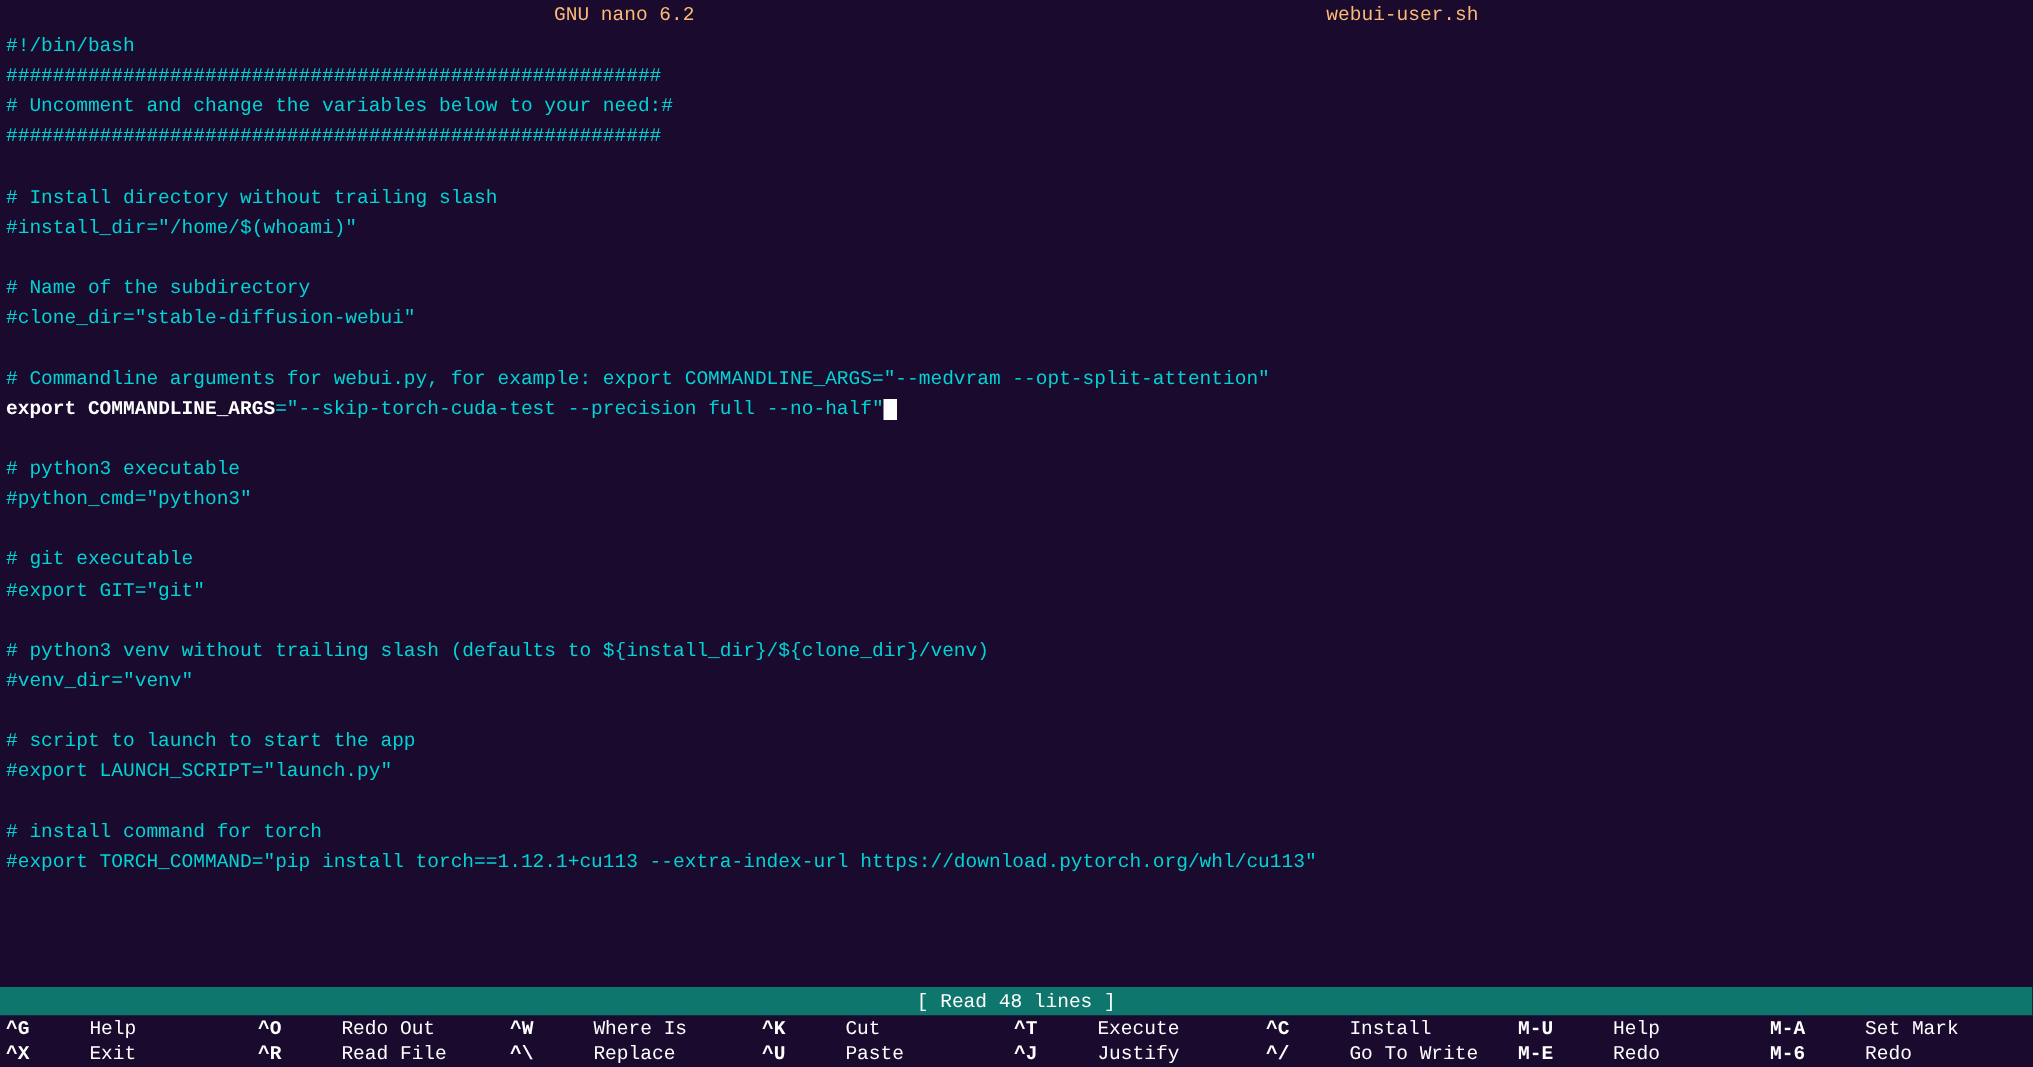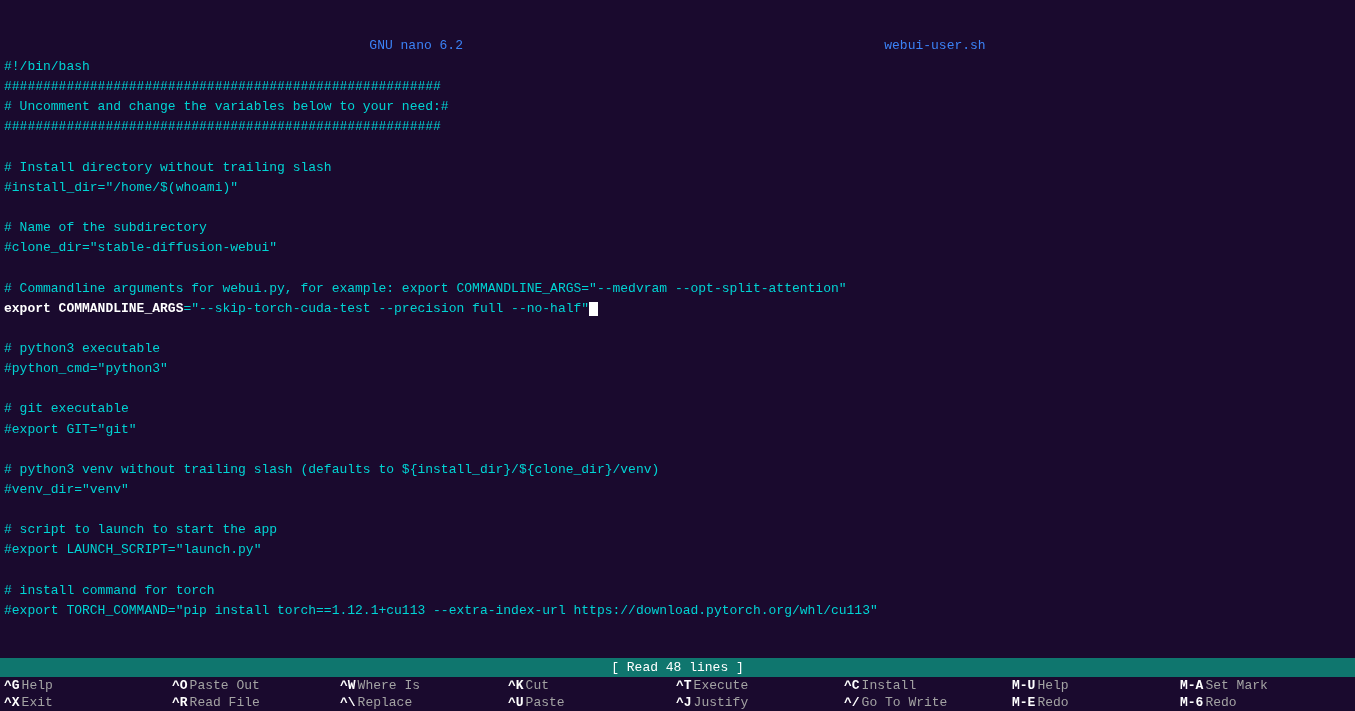--- a/index.html
+++ b/index.html
@@ -9,27 +9,26 @@
       font-family: 'Courier New', Courier, monospace;
       font-size: 13px;
       width: 1355px;
       height: 711px;
       overflow: hidden;
       display: flex;
       flex-direction: column;
     }
     #title-bar {
       background: #1a0a2e;
-      color: #3b82f6;
+      color: #fdba74;
       text-align: center;
       padding: 2px 0;
       border-bottom: none;
       font-size: 13px;
       flex-shrink: 0;
-      margin-top: 36px;
     }
     #editor-area {
       flex: 1;
       overflow: hidden;
       padding: 2px 4px;
       line-height: 1.55;
       white-space: pre;
       font-family: Liberation Mono, monospace;
       font-size: 13px;
       position: relative;
@@ -62,23 +61,24 @@
     }
     .shortcut-key {
       background: #1a0a2e;
       color: #ffffff;
       font-weight: bold;
       font-size: 13px;
       white-space: nowrap;
       margin-right: 2px;
     }
     .shortcut-label {
-      color: #a3a3a3;
+      color: #ffffff;
       font-size: 13px;
       white-space: nowrap;
+      margin-left: 38px;
     }
     .cursor-block {
       display: inline-block;
       background: #ffffff;
       width: 9px;
       height: 14px;
       vertical-align: text-bottom;
     }
   </style>
 </head>
@@ -97,21 +97,21 @@
 </div>
 
 <div id="bottom-bar">
   <div class="shortcut-row" id="row1">
       <div class="shortcut-item">
         <span class="shortcut-key">^G</span>
         <span class="shortcut-label"> Help</span>
       </div>
       <div class="shortcut-item">
         <span class="shortcut-key">^O</span>
-        <span class="shortcut-label"> Paste Out</span>
+        <span class="shortcut-label"> Redo Out</span>
       </div>
       <div class="shortcut-item">
         <span class="shortcut-key">^W</span>
         <span class="shortcut-label"> Where Is</span>
       </div>
       <div class="shortcut-item">
         <span class="shortcut-key">^K</span>
         <span class="shortcut-label"> Cut</span>
       </div>
       <div class="shortcut-item">

